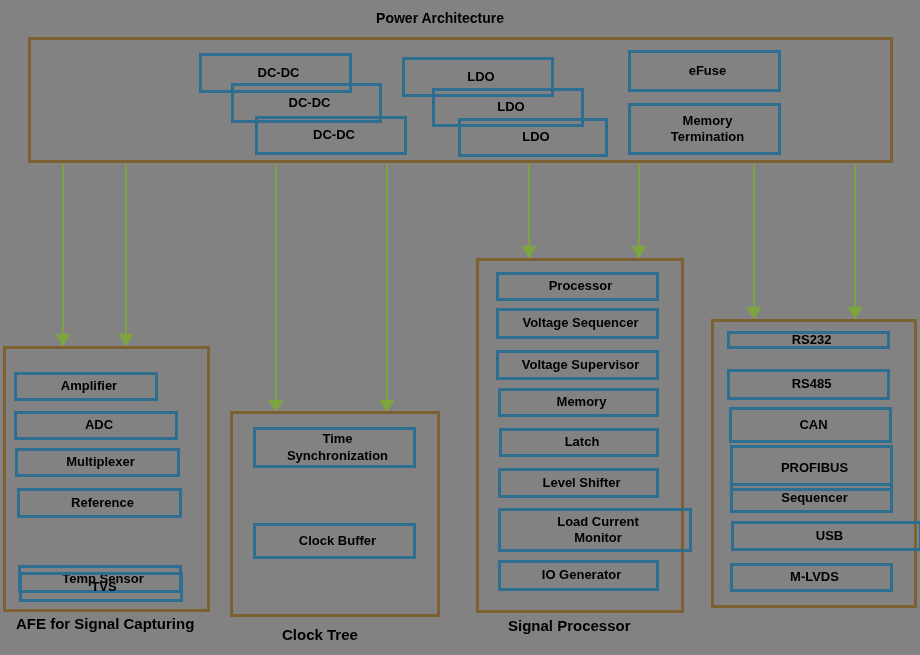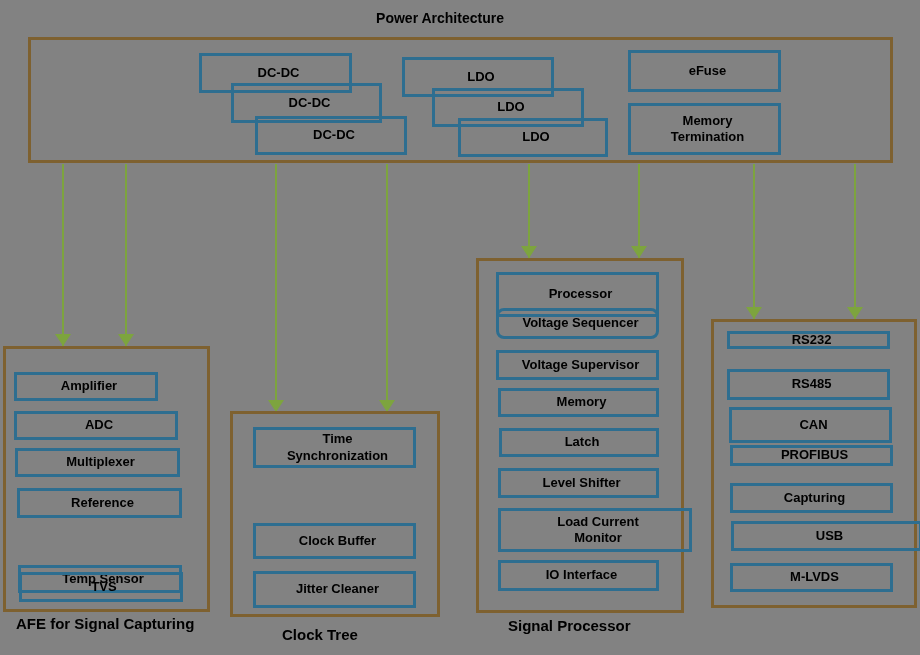--- a/index.html
+++ b/index.html
@@ -86,37 +86,36 @@
   <div class="block" style="left:15px;top:448px;width:165px;height:29px;">Multiplexer</div>
   <div class="block" style="left:17px;top:488px;width:165px;height:30px;">Reference</div>
   <div class="block" style="left:18px;top:533px;width:164px;height:28px;margin-top:32px;">Temp Sensor</div>
   <div class="block" style="left:19px;top:572px;width:164px;height:30px;">TVS</div>
   <div class="group-label" style="left:16px;top:615px;">AFE for Signal Capturing</div>
 
   <div class="frame" style="left:230px;top:411px;width:210px;height:206px;"></div>
   <div class="block" style="left:253px;top:427px;width:163px;height:41px;">Time
 Synchronization</div>
   <div class="block" style="left:253px;top:523px;width:163px;height:36px;">Clock Buffer</div>
-  <div class="block" style="left:253px;top:571px;width:163px;height:37px;">Jitter Cleaner</div>
   <div class="group-label" style="left:282px;top:626px;">Clock Tree</div>
 
   <div class="frame" style="left:476px;top:258px;width:208px;height:355px;"></div>
-  <div class="block" style="left:496px;top:272px;width:163px;height:45px;">Processor</div>
-  <div class="block" style="left:496px;top:308px;width:163px;height:31px;border-radius:8px;">Voltage Sequencer</div>
+  <div class="block" style="left:496px;top:272px;width:163px;height:29px;">Processor</div>
+  <div class="block" style="left:496px;top:308px;width:163px;height:31px;">Voltage Sequencer</div>
   <div class="block" style="left:496px;top:350px;width:163px;height:30px;text-align:center;">Voltage Supervisor</div>
   <div class="block" style="left:498px;top:388px;width:161px;height:29px;">Memory</div>
   <div class="block" style="left:499px;top:428px;width:160px;height:29px;">Latch</div>
   <div class="block" style="left:498px;top:468px;width:161px;height:30px;">Level Shifter</div>
   <div class="block" style="left:498px;top:508px;width:194px;height:44px;">Load Current
 Monitor</div>
-  <div class="block" style="left:498px;top:560px;width:161px;height:31px;">IO Interface</div>
+  <div class="block" style="left:498px;top:560px;width:161px;height:31px;">IO Generator</div>
   <div class="group-label" style="left:508px;top:617px;">Signal Processor</div>
 
   <div class="frame" style="left:711px;top:319px;width:206px;height:289px;"></div>
   <div class="block" style="left:727px;top:331px;width:163px;height:18px;">RS232</div>
   <div class="block" style="left:727px;top:369px;width:163px;height:31px;">RS485</div>
   <div class="block" style="left:729px;top:407px;width:163px;height:36px;">CAN</div>
-  <div class="block" style="left:730px;top:445px;width:163px;height:21px;">PROFIBUS</div>
-  <div class="block" style="left:730px;top:483px;width:163px;height:30px;">Capturing</div>
+  <div class="block" style="left:730px;top:445px;width:163px;height:46px;">PROFIBUS</div>
+  <div class="block" style="left:730px;top:483px;width:163px;height:30px;">Sequencer</div>
   <div class="block" style="left:731px;top:521px;width:191px;height:30px;">USB</div>
   <div class="block" style="left:730px;top:563px;width:163px;height:29px;">M-LVDS</div>
 
 </div>
 
 </body></html>

